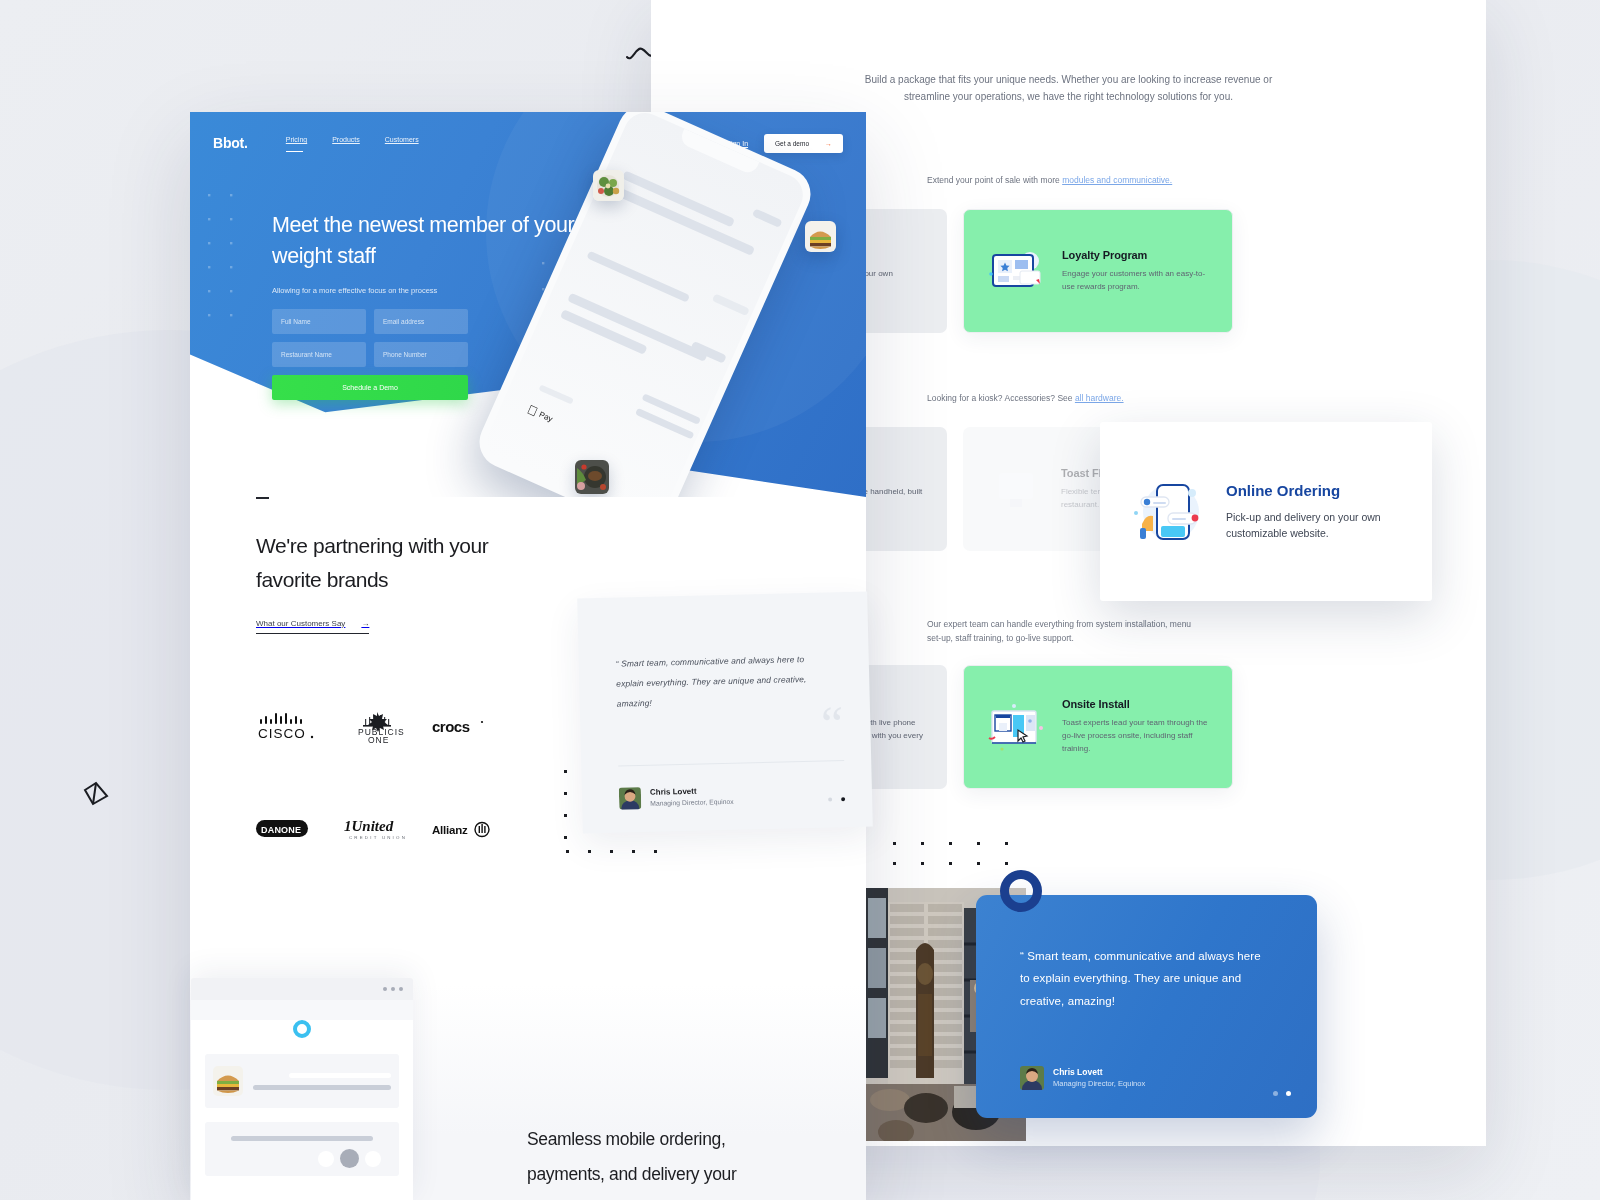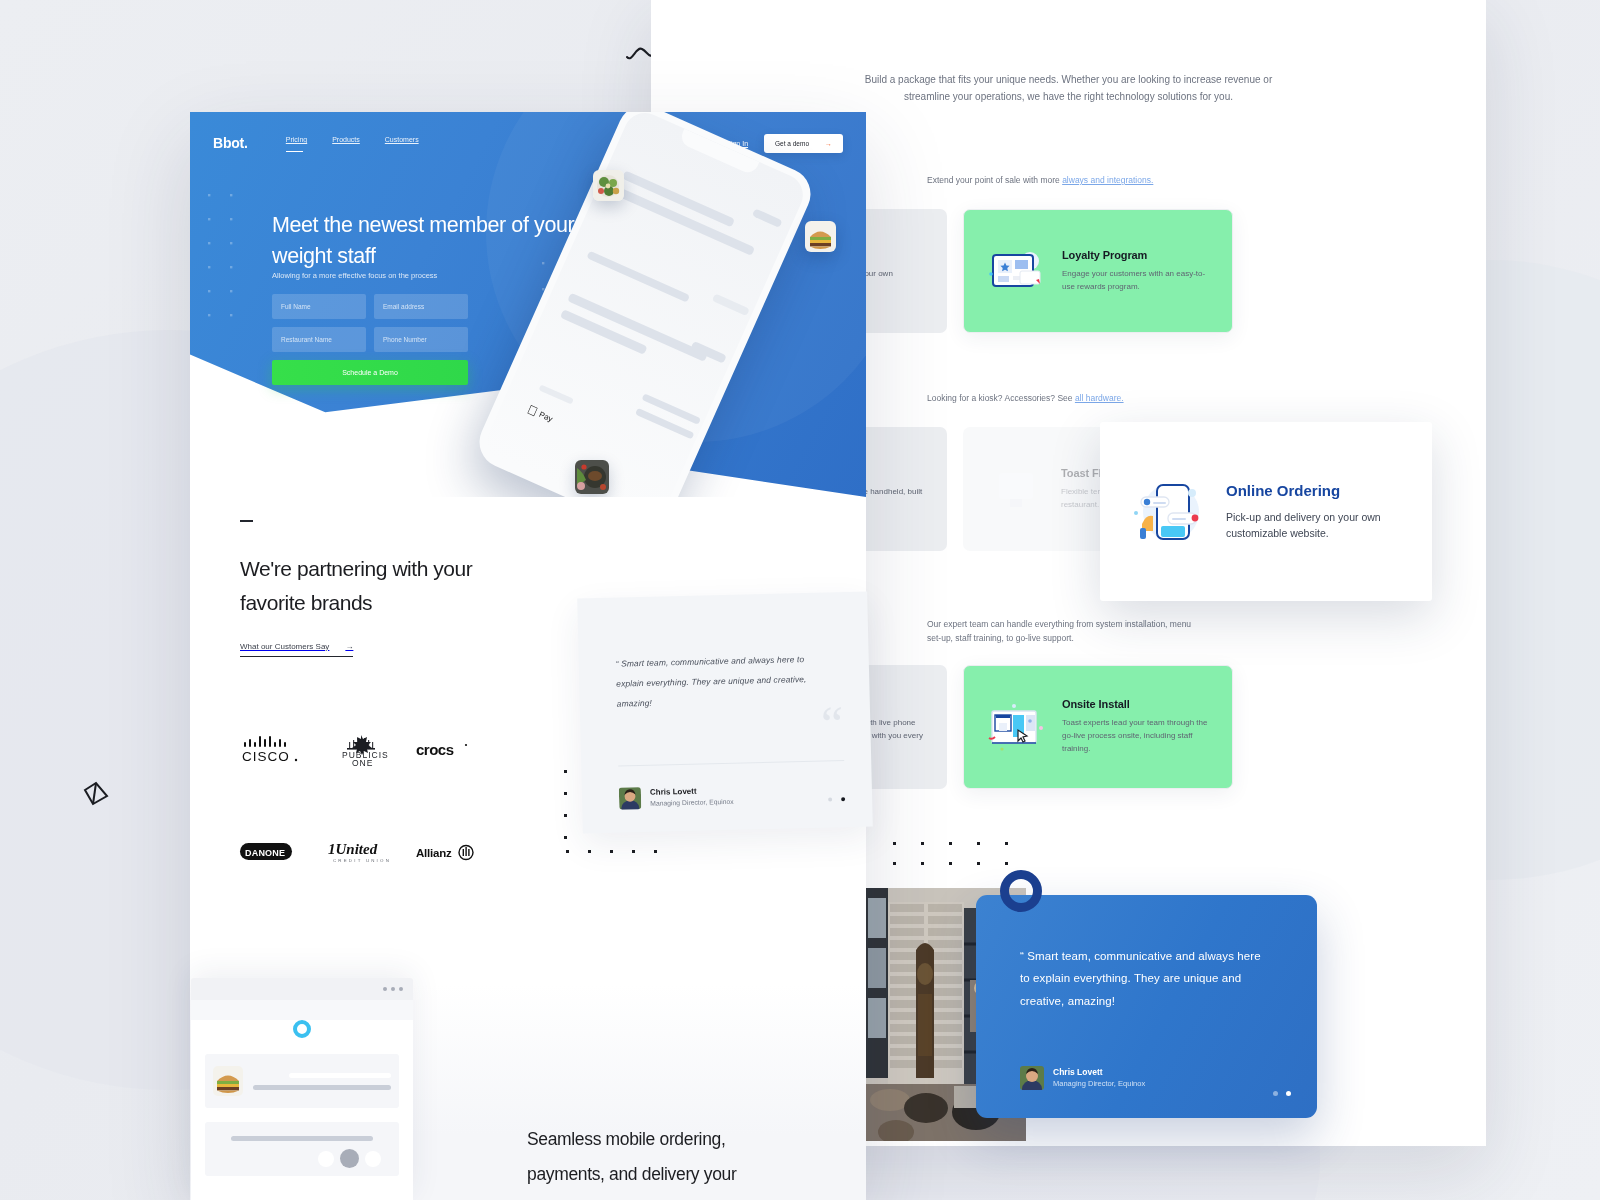--- a/index.html
+++ b/index.html
@@ -137,21 +137,21 @@
   .signin { font-size:7px; color:#fff; }
   .demo-btn {
     background:#fff; border-radius:3px; padding: 6px 11px;
     font-size: 6.5px; color:#23262e; display:flex; align-items:center; gap:16px;
     box-shadow: 0 3px 10px rgba(20,40,80,.15);
   }
   .demo-arrow { color:#f56a34; font-size: 7px; }
 
   .hero-copy { position:absolute; left: 82px; top: 98px; width: 330px; }
   .hero-h1 { font-size: 21.5px; line-height: 1.42; color:#fff; font-weight:400; letter-spacing:-.4px;}
-  .hero-p { font-size: 7.5px; color:#dbe8f7; }
+  .hero-p { font-size: 7.5px; color:#dbe8f7; margin-top: 15px; }
   .hero-form { margin-top: 14px; }
   .form-row { display:flex; gap: 8px; margin-bottom: 8px; }
   .finput {
     width: 94px; height: 25px; border-radius: 2px;
     background: rgba(255,255,255,.17);
     font-size: 6.5px; color:#d4e4f6; display:flex; align-items:center; padding-left: 9px;
   }
   .schedule-btn {
     width: 196px; height: 25px; border-radius: 2px;
     background: linear-gradient(90deg,#36df4a 0%, #2fd84a 100%);
@@ -181,21 +181,21 @@
   .applepay { position:absolute; left: 26px; bottom: 52px; display:flex; align-items:center; gap:3px;}
   .applepay .ap-apple { font-size: 13px; color:#111; line-height:1;}
   .applepay .ap-txt { font-size: 8px; color:#111; }
 
   .food-thumb {
     position:absolute; border-radius:6px; overflow:hidden;
     box-shadow: 0 6px 16px rgba(20,40,80,.22);
   }
 
   
-  #brands { position:absolute; left: 0; top: 408px; width:100%; padding: 0 50px;}
+  #brands { position:absolute; left: 0; top: 385px; width:100%; padding: 0 66px;}
   .dash { width: 13px; height: 2px; background:#23262e; margin-bottom: 30px;}
   .brands-h2 { font-size: 21px; line-height:1.62; color:#1c1d21; font-weight:400; letter-spacing:-.45px; max-width: 290px;}
   .cust-link { display:inline-flex; align-items:center; gap: 16px; margin-top: 22px; padding-bottom:5px; border-bottom:1px solid #23262e;}
   .cust-link span { font-size: 8px; color:#3a3f4a; }
   .cust-arrow { font-size: 10px; color:#23262e; }
   .logo-grid { margin-top: 52px; display:grid; grid-template-columns: repeat(3, 88px); row-gap: 44px; }
   .logo-cell { height: 34px; display:flex; align-items:center;margin-top:24px; }
 
   
   #mid-quote {
@@ -285,21 +285,21 @@
 
   <div id="right-panel">
    <div class="rp-inner">
 
     <div class="rp-sub">Build a package that fits your unique needs. Whether you are looking to increase revenue or streamline your operations, we have the right technology solutions for you.</div>
 
     <div class="rp-section" style="top:172px;">
       <div class="rp-sec-head">
         <div class="rp-sec-title">Software</div>
         <div class="rp-sec-desc">
-          <span>Extend your point of sale with more </span><a class="rp-link" href="#">always and integrations.</a>
+          <span>Extend your point of sale with more </span><a class="rp-link" href="#">modules and communicative.</a>
         </div>
       </div>
       <div class="rp-cards">
         <div class="rp-card">
           <div class="rp-ico">
             <svg width="66" height="60" viewBox="0 0 66 60">
               <circle cx="36" cy="30" r="22" fill="#eaf3fd"></circle>
               <rect x="24" y="10" width="26" height="42" rx="5" fill="#fff" stroke="#1746a0" stroke-width="1.6"></rect>
               <rect x="27" y="40" width="20" height="9" rx="2" fill="#49c8f5"></rect>
               <rect x="12" y="20" width="22" height="8" rx="4" fill="#fff" stroke="#dfe6f2"></rect>

